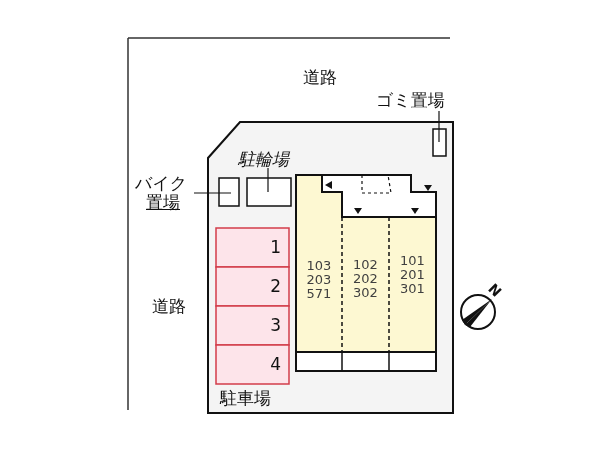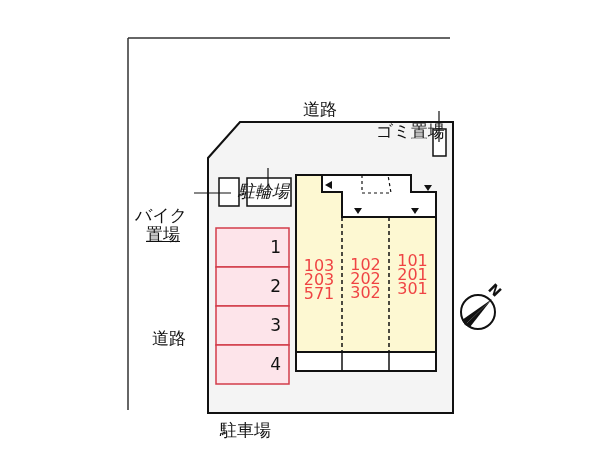--- a/index.html
+++ b/index.html
@@ -1,21 +1,21 @@
 <!DOCTYPE html>
 <html><head>
 <meta charset="utf-8">
 <style>
   html, body { margin:0; padding:0; background:#ffffff; }
   body { width:600px; height:450px; position:relative; overflow:hidden;
          font-family:"DejaVu Sans", sans-serif; color:#111; }
   .abs { position:absolute; }
   svg { position:absolute; left:0; top:0; }
-  .lbl { position:absolute; font-size:17px; line-height:18px; white-space:nowrap; color:#111;margin-top:32px; }
-  .num { position:absolute; font-size:16px; line-height:14px; color:#ef4444; text-align:center; }
+  .lbl { position:absolute; font-size:17px; line-height:18px; white-space:nowrap; color:#111; }
+  .num { position:absolute; font-size:13px; line-height:14px; color:#404040; text-align:center; }
   .pnum { position:absolute; font-size:17px; color:#111; text-align:right; }
 </style>
 </head>
 <body>
 
 <svg width="600" height="450">
 
   <line x1="128" y1="38" x2="128" y2="410" stroke="#333" stroke-width="1.5"></line>
   <line x1="128" y1="38" x2="450" y2="38" stroke="#333" stroke-width="1.5"></line>
 
@@ -57,21 +57,21 @@
 
   <g>
     <circle cx="478" cy="312" r="17" fill="#fff" stroke="#111" stroke-width="2"></circle>
     <polygon points="492,299 465,325 470,327" fill="#111"></polygon>
     <polygon points="492,299 462,320 465,325" fill="#111"></polygon>
   </g>
 </svg>
 
 <div class="lbl" style="left:303px;top:68px;">道路</div>
 <div class="lbl" style="left:152px;top:297px;">道路</div>
-<div class="lbl" style="left:376px;top:91px;font-family:Liberation Serif, serif;">ゴミ置場</div>
+<div class="lbl" style="left:376px;top:91px;">ゴミ置場</div>
 <div class="lbl" style="left:238px;top:150px;font-style:italic;">駐輪場</div>
 <div class="lbl" style="left:135px;top:174px;">バイク</div>
 <div class="lbl" style="left:146px;top:193px;text-decoration:underline;">置場</div>
 <div class="lbl" style="left:220px;top:389px;text-align:right;">駐車場</div>
 
 <div class="pnum" style="left:216px;top:237px;width:65px;">1</div>
 <div class="pnum" style="left:216px;top:276px;width:65px;">2</div>
 <div class="pnum" style="left:216px;top:315px;width:65px;">3</div>
 <div class="pnum" style="left:216px;top:354px;width:65px;">4</div>
 

